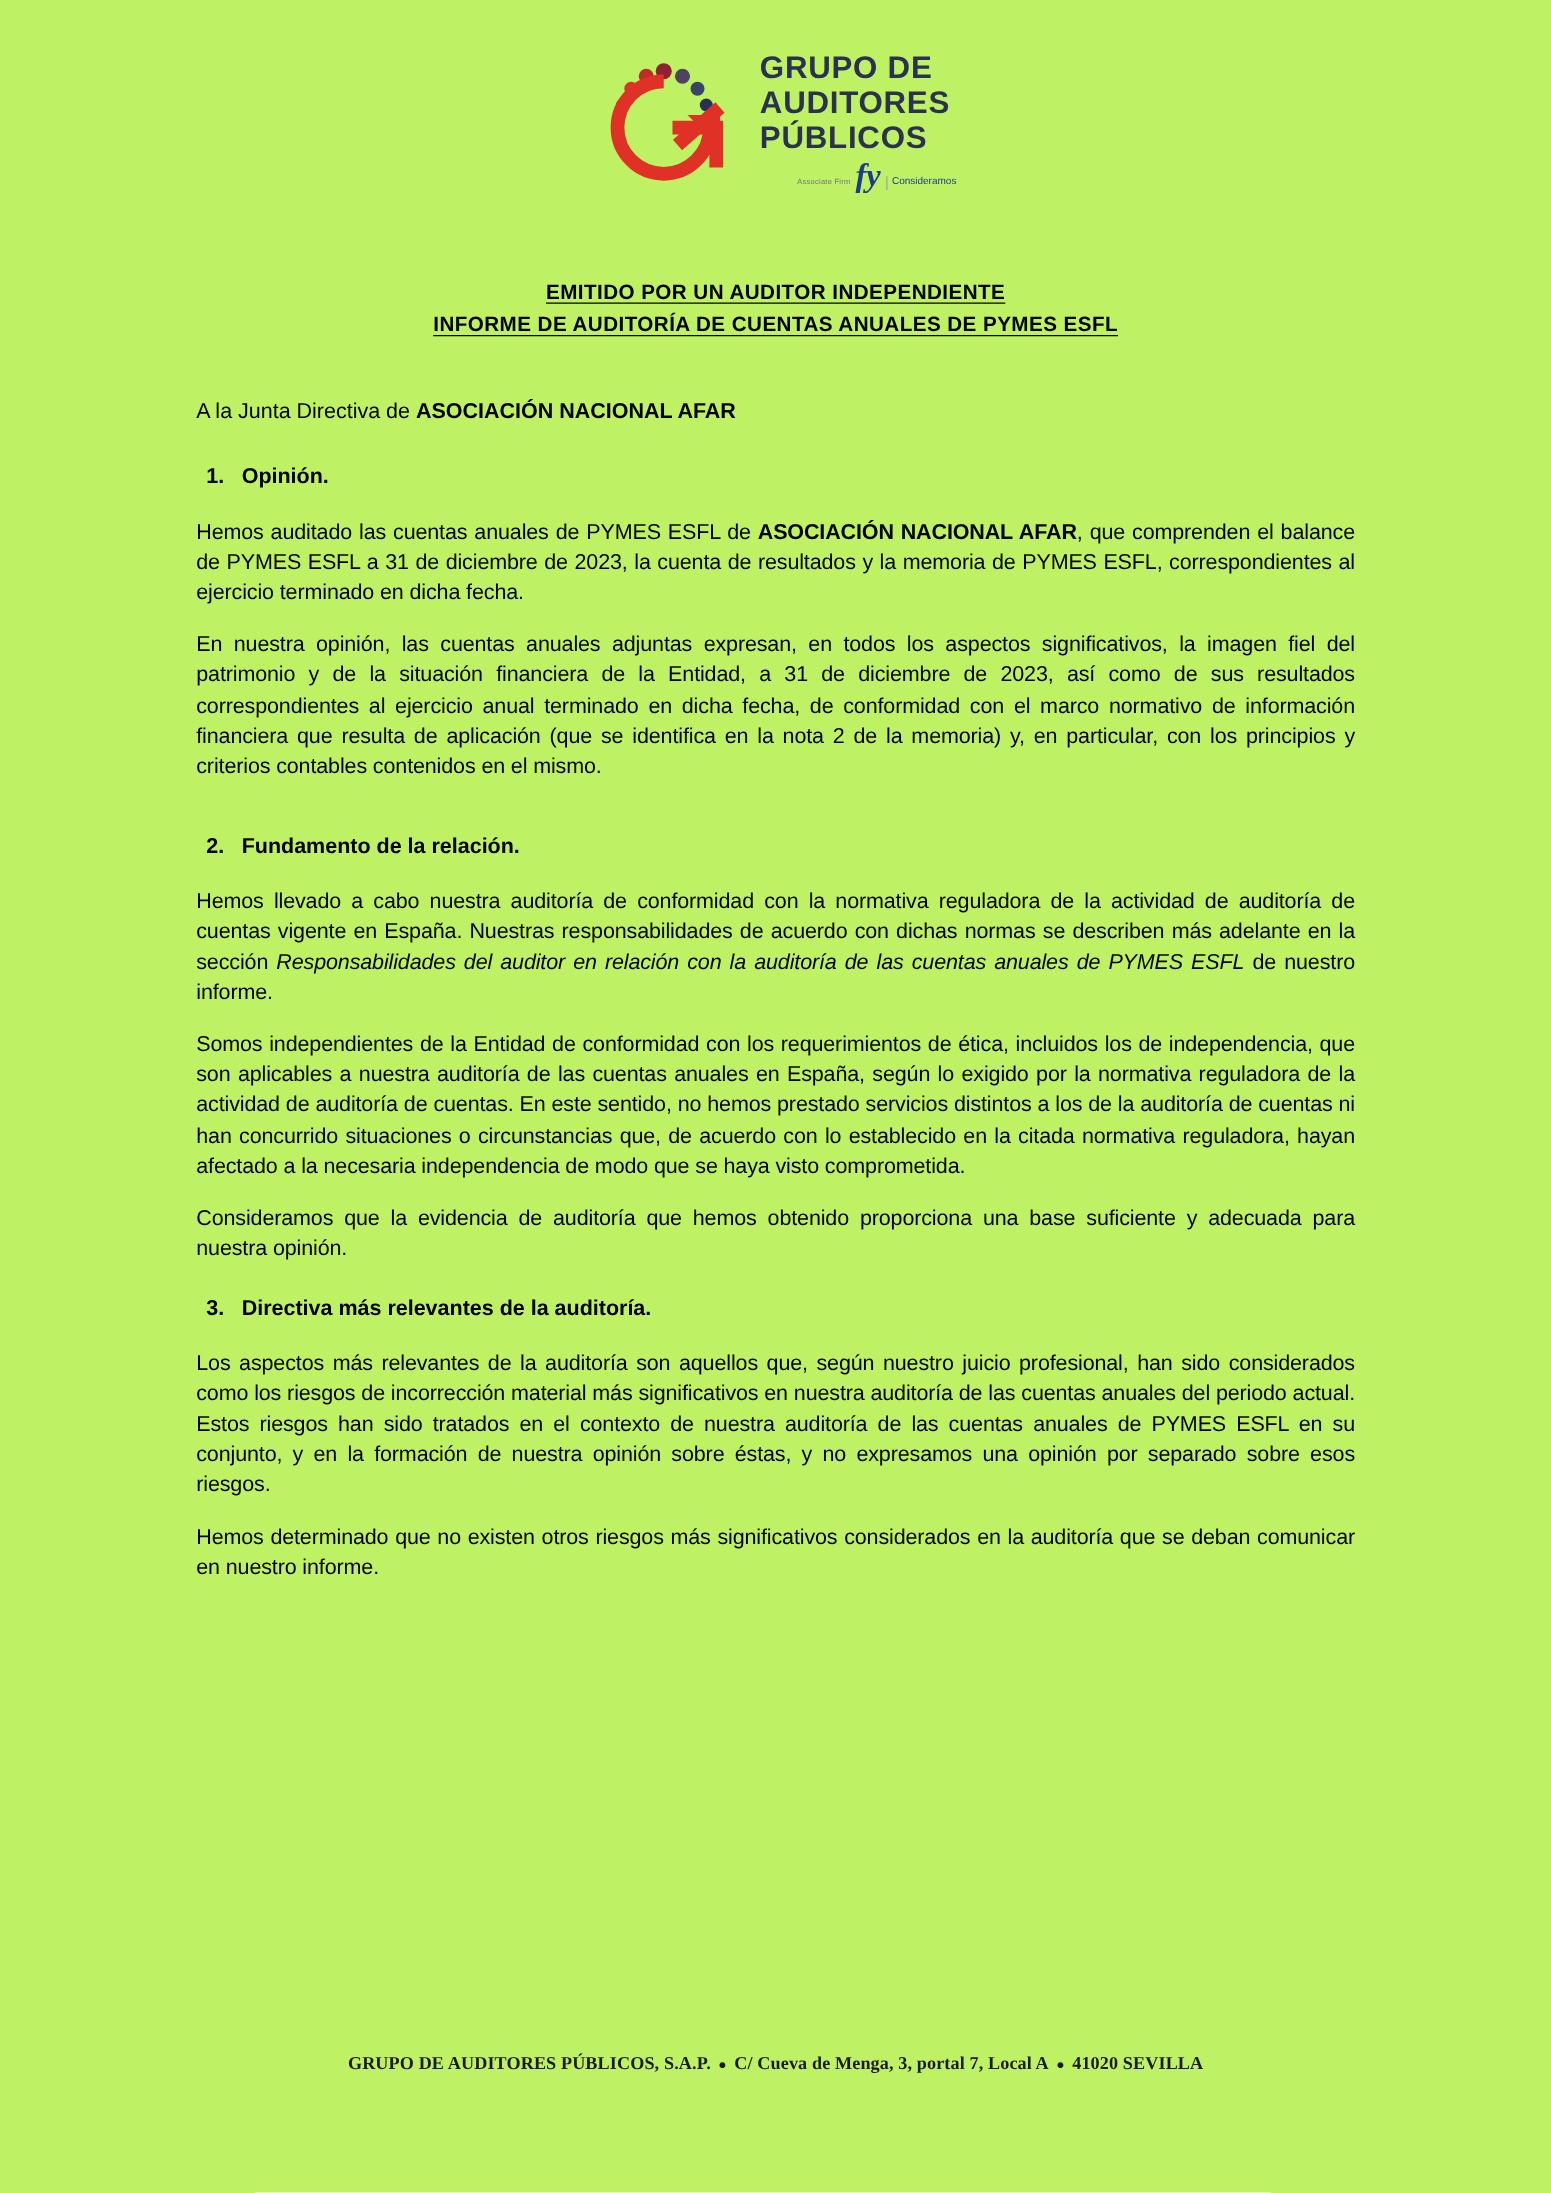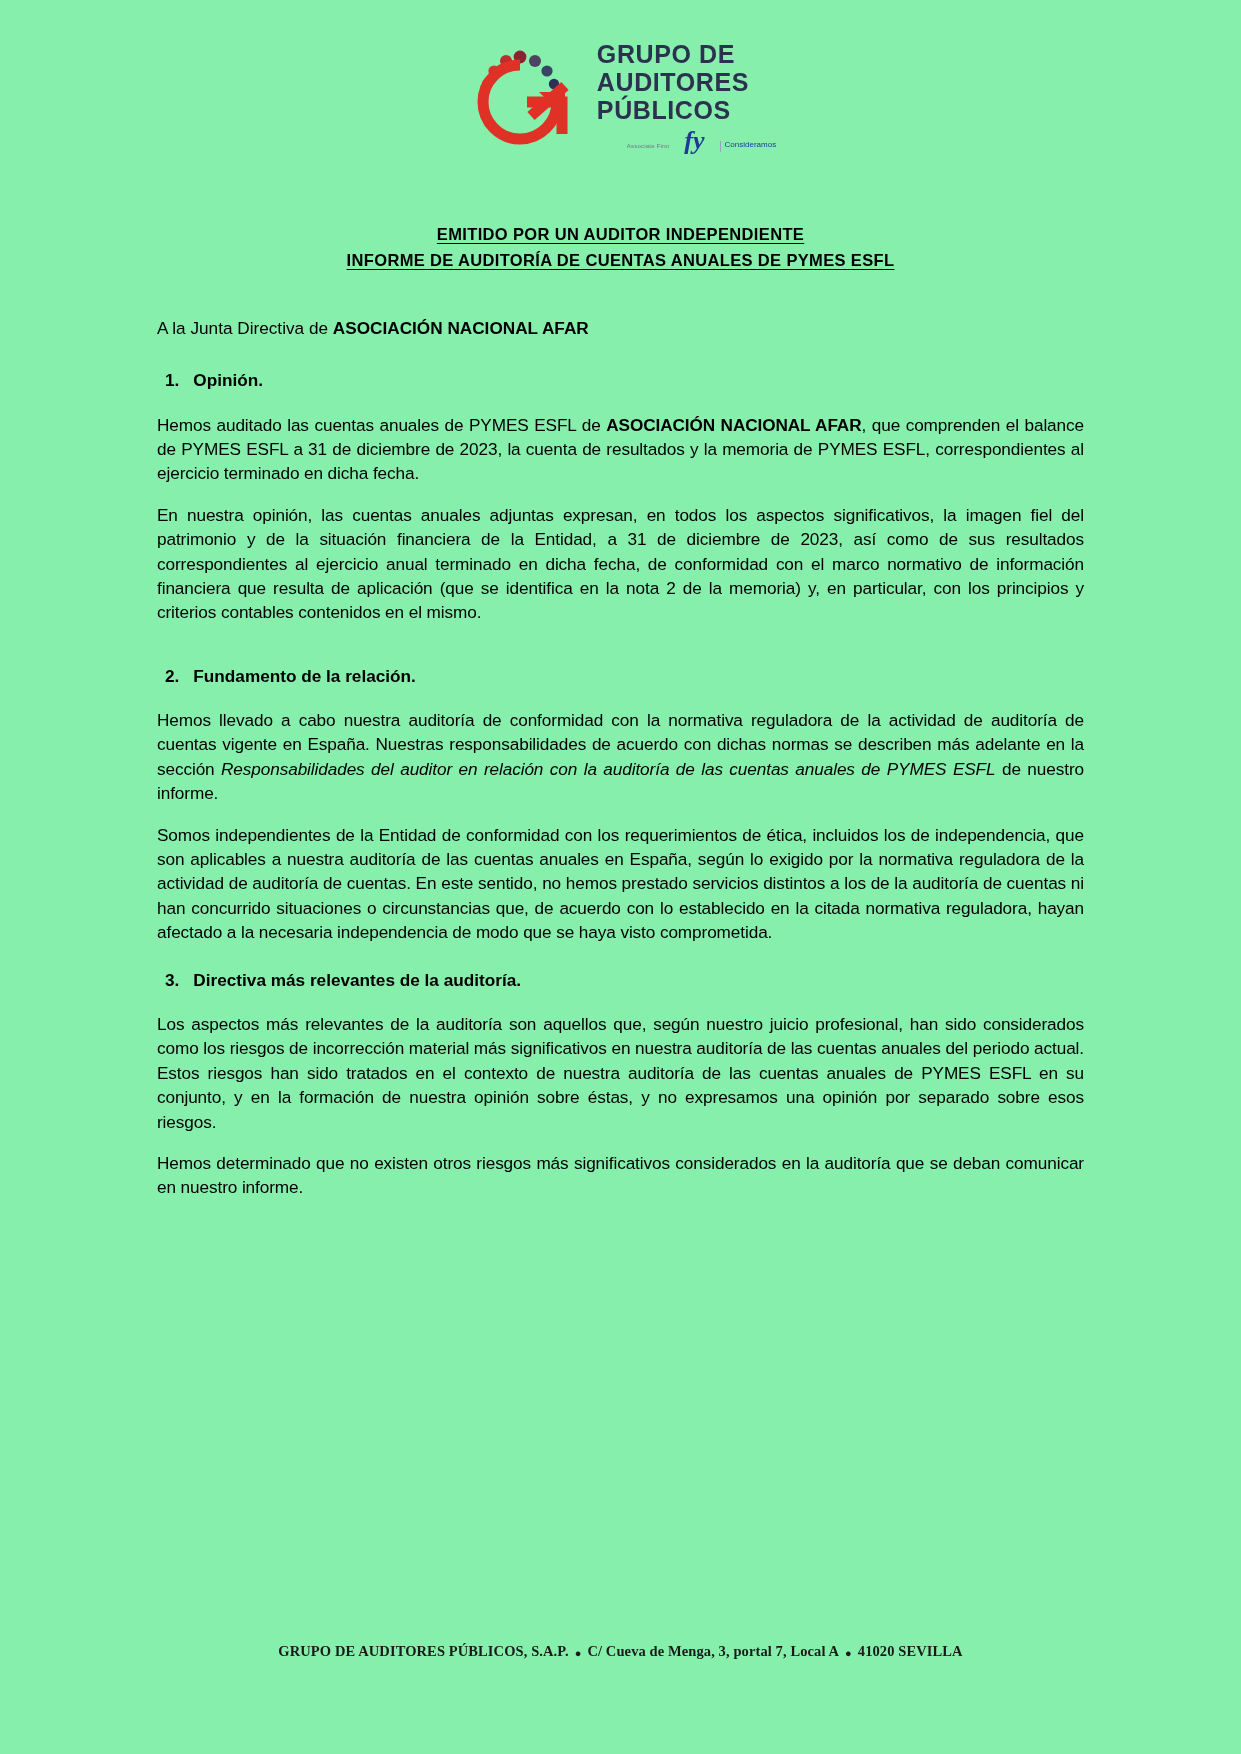--- a/index.html
+++ b/index.html
@@ -11,21 +11,21 @@
   body {
     font-family: "Liberation Sans", sans-serif;
     color: #000000;
   }
 
   .page {
     position: relative;
     width: 1241px;
     height: 1754px;
     margin: 0 auto;
-    background: #86efac;
+    background: #bef264;
     box-sizing: border-box;
     overflow: hidden;
     padding-left: 48px;
   }
 
   
   .logo-block {
     position: absolute;
     left: 0;
     right: 0;
@@ -55,21 +55,21 @@
     font-weight: bold;
     font-size: 25px;
     line-height: 1.12;
     letter-spacing: 0.6px;
     color: #2b3250;
     white-space: nowrap;
   }
   .assoc-badge {
     display: flex;
     align-items: flex-end;
-    gap: 15px;
+    gap: 4px;
     margin-top: 5px;
     align-self: center;
     padding-left: 30px;
   }
   .assoc-label {
     font-size: 6px;
     color: #6f7487;
     letter-spacing: 0.2px;
     line-height: 1;
     padding-bottom: 3px;
@@ -227,20 +227,21 @@
 
     <div class="sec-head">
       <span class="num">2.</span>
       <span>Fundamento de la relación.</span>
     </div>
 
     <p class="para"><span>Hemos llevado a cabo nuestra auditoría de conformidad con la normativa reguladora de la actividad de auditoría de cuentas vigente en España. Nuestras responsabilidades de acuerdo con dichas normas se describen más adelante en la sección </span><i class="ital">Responsabilidades del auditor en relación con la auditoría de las cuentas anuales de PYMES ESFL</i><span> de nuestro informe.</span></p>
 
     <p class="para">Somos independientes de la Entidad de conformidad con los requerimientos de ética, incluidos los de independencia, que son aplicables a nuestra auditoría de las cuentas anuales en España, según lo exigido por la normativa reguladora de la actividad de auditoría de cuentas. En este sentido, no hemos prestado servicios distintos a los de la auditoría de cuentas ni han concurrido situaciones o circunstancias que, de acuerdo con lo establecido en la citada normativa reguladora, hayan afectado a la necesaria independencia de modo que se haya visto comprometida.</p>
 
+    <p class="para">Consideramos que la evidencia de auditoría que hemos obtenido proporciona una base suficiente y adecuada para nuestra opinión.</p>
 
     <div class="spacer-sm"></div>
 
     <div class="sec-head">
       <span class="num">3.</span>
       <span>Directiva más relevantes de la auditoría.</span>
     </div>
 
     <p class="para">Los aspectos más relevantes de la auditoría son aquellos que, según nuestro juicio profesional, han sido considerados como los riesgos de incorrección material más significativos en nuestra auditoría de las cuentas anuales del periodo actual. Estos riesgos han sido tratados en el contexto de nuestra auditoría de las cuentas anuales de PYMES ESFL en su conjunto, y en la formación de nuestra opinión sobre éstas, y no expresamos una opinión por separado sobre esos riesgos.</p>
 

